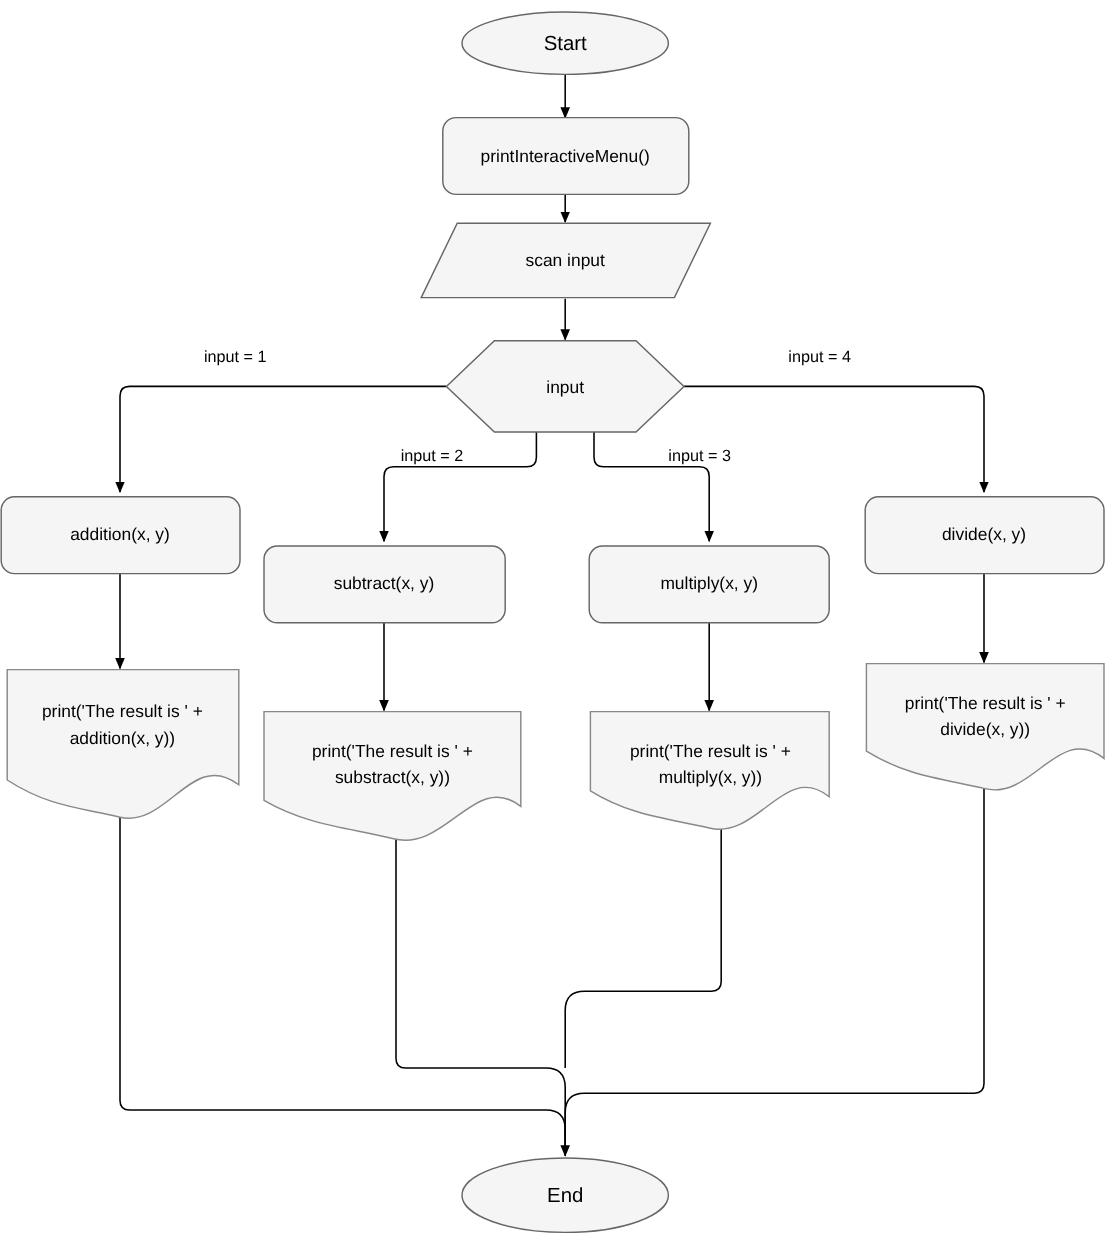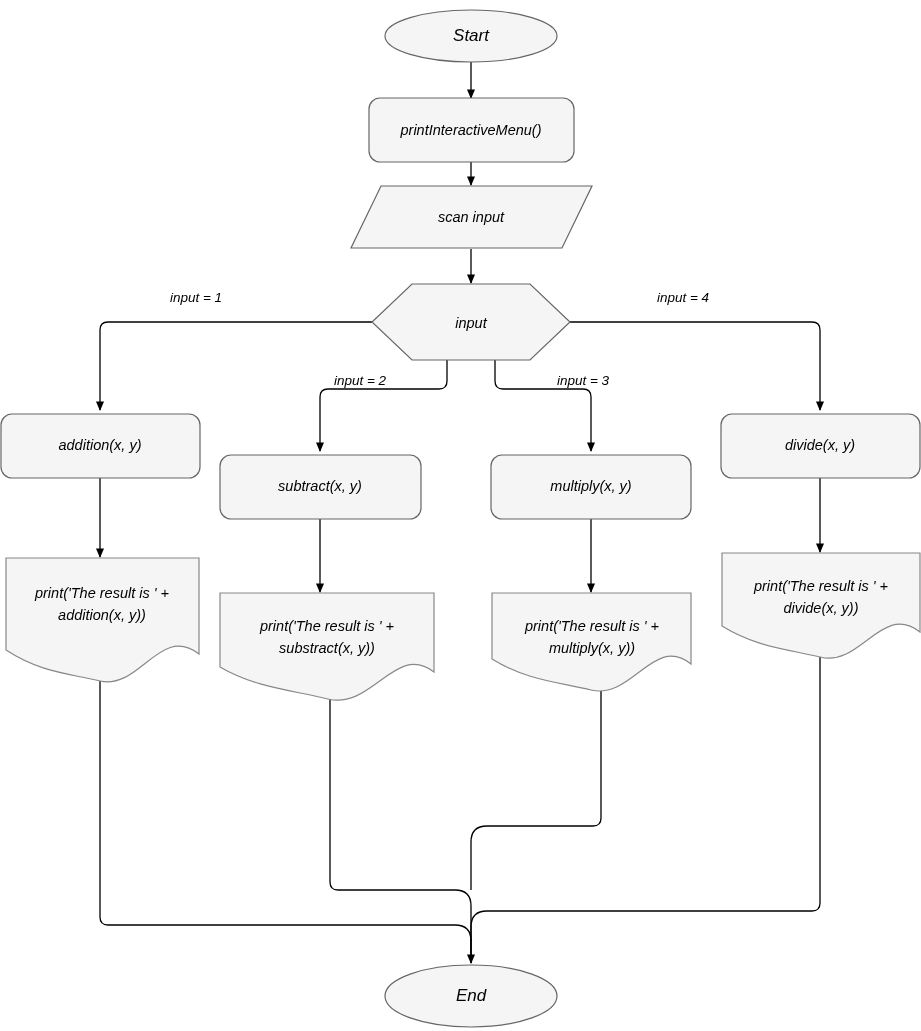--- a/index.html
+++ b/index.html
@@ -10,21 +10,20 @@
   body {
     width: 921px;
     height: 1031px;
     font-family: "Liberation Sans", sans-serif;
   }
   #flowchart-root {
     position: relative;
     width: 921px;
     height: 1031px;
     overflow: hidden;
-    font-style: italic;
   }
   svg#flow-svg {
     display: block;
     width: 921px;
     height: 1031px;
   }
   .node-shape {
     fill: #f5f5f5;
     stroke: #666666;
     stroke-width: 1.2;

